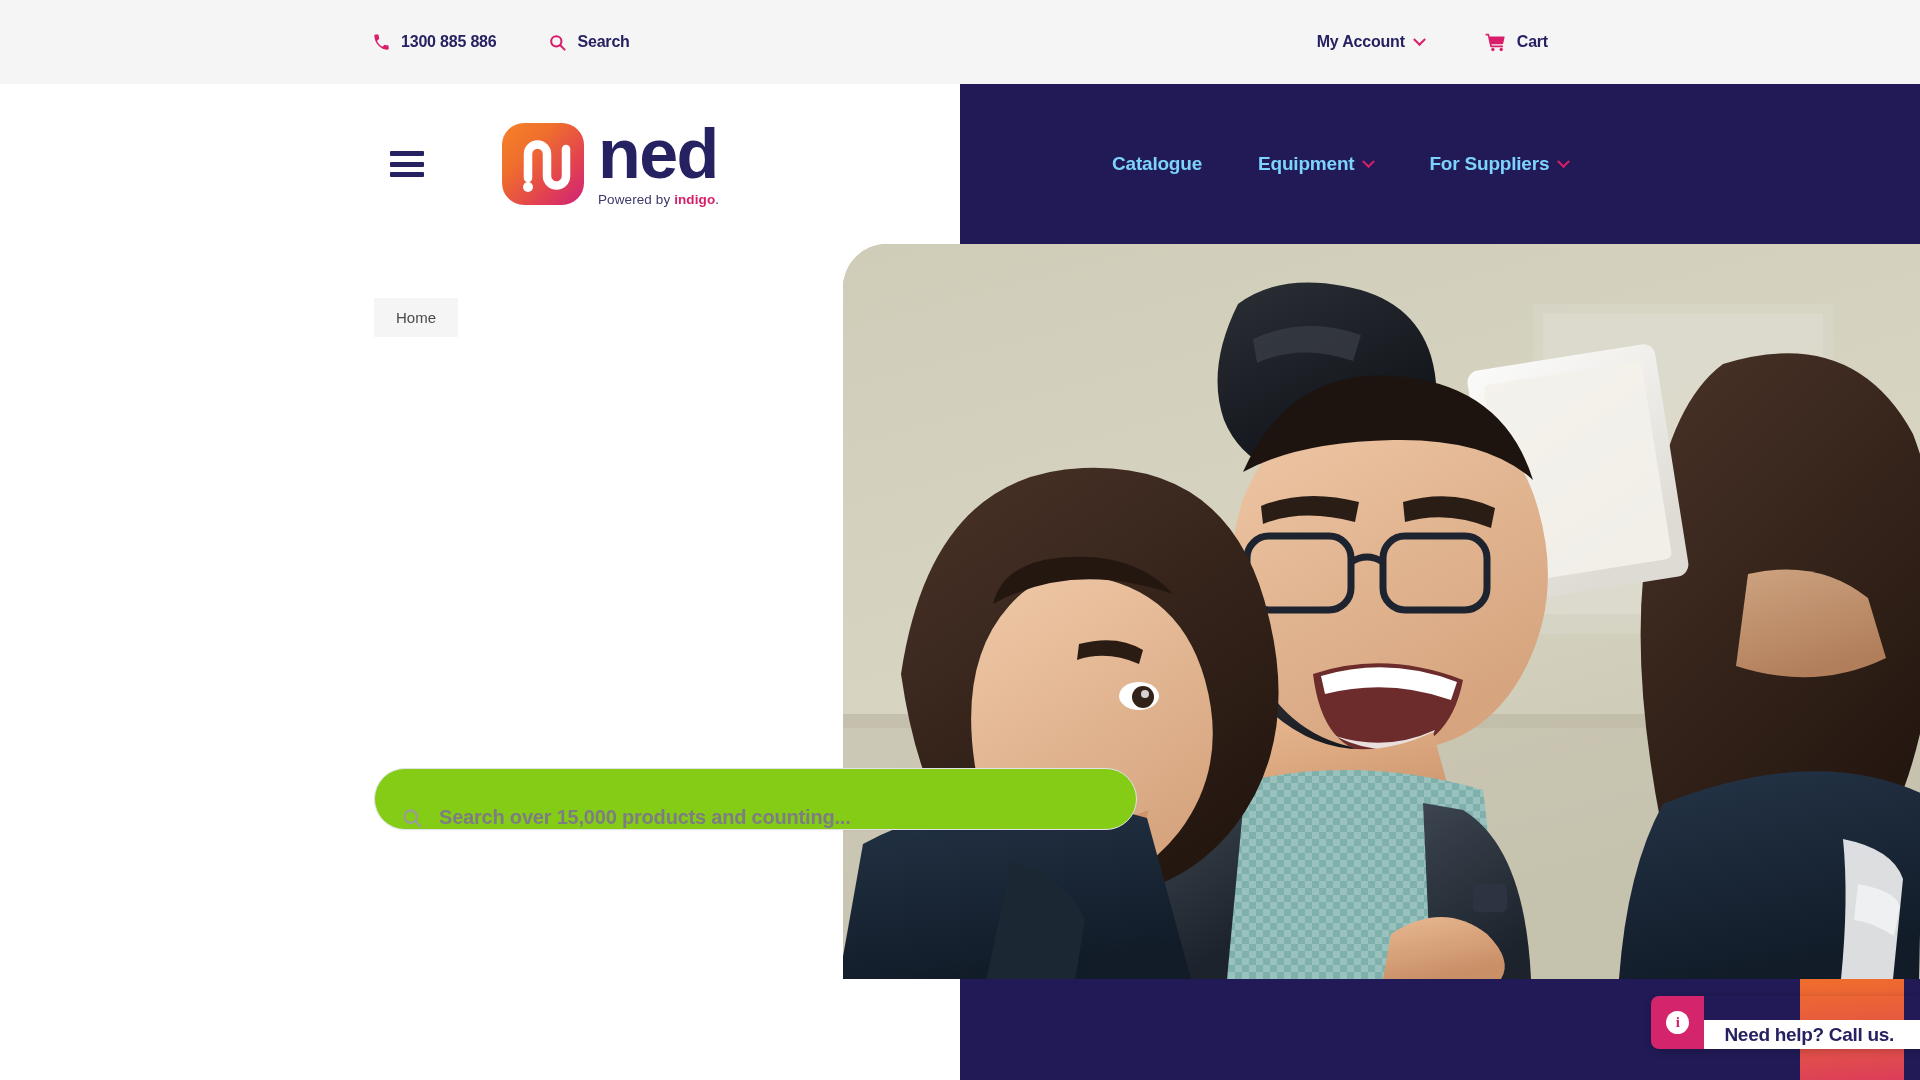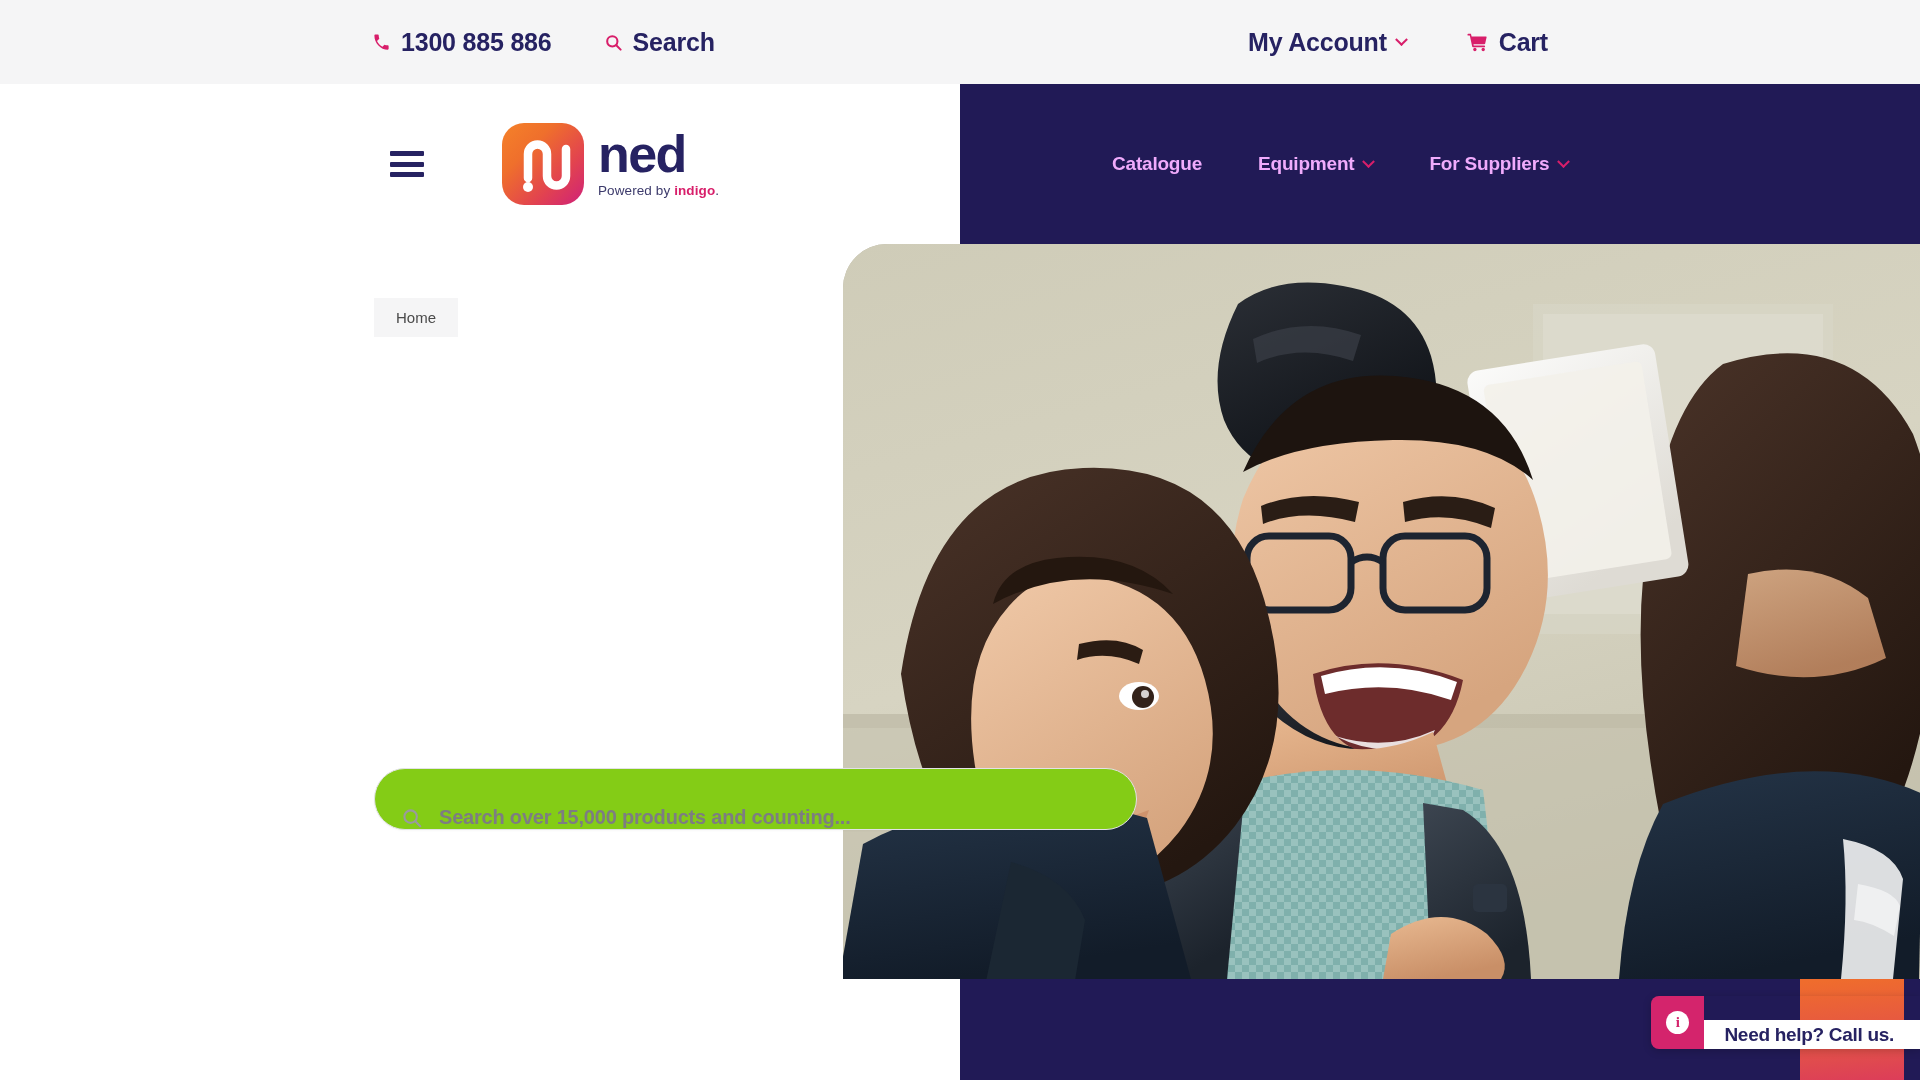--- a/index.html
+++ b/index.html
@@ -21,21 +21,21 @@
   .topbar-left {
     position: absolute; left: 372px; top: 0; height: 84px;
     display: flex; align-items: center; gap: 52px;
   }
   .topbar-right {
     position: absolute; right: 372px; top: 0; height: 84px;
     display: flex; align-items: center; gap: 60px;
   }
   .tb-item {
     display: flex; align-items: center; gap: 10px;
-    color: #262262; font-size: 25px; font-weight: 700;
+    color: #262262; font-size: 16px; font-weight: 700;
     letter-spacing: -0.2px; cursor: pointer; white-space: nowrap;
   }
   .tb-item .glyph { display: inline-flex; align-items: center; color: #d81e6a; }
   .chev {
     display: inline-block; width: 9px; height: 9px;
     border-right: 2.6px solid #d81e6a; border-bottom: 2.6px solid #d81e6a;
     transform: rotate(45deg) translate(-2px,-2px);
   }
 
   
@@ -43,21 +43,21 @@
     position: absolute; left: 960px; top: 84px; width: 960px; height: 160px;
     background: #211a56;
   }
   .navlinks {
     position: absolute; left: 0; top: 0; height: 160px; width: 100%;
     display: flex; align-items: center; gap: 0;
     padding-left: 152px;
   }
   .navlink {
     display: flex; align-items: center; gap: 10px;
-    color: #f0abfc; font-size: 19px; font-weight: 700; letter-spacing: -0.2px;
+    color: #7dd3fc; font-size: 19px; font-weight: 700; letter-spacing: -0.2px;
     margin-right: 56px; cursor: pointer; white-space: nowrap;
   }
 
   
   .navy-lower {
     position: absolute; left: 960px; top: 979px; width: 960px; height: 101px;
     background: #211a56;
   }
 
   
@@ -84,21 +84,21 @@
   }
   .hamburger span { display: block; height: 5px; width: 34px; background: #262262; border-radius: 1px; }
 
   .logo { display: flex; align-items: center; gap: 14px; margin-left: 78px; cursor: pointer; }
   .logo-mark {
     width: 82px; height: 82px; border-radius: 22px;
     background: linear-gradient(135deg, #f58229 0%, #ef6f2c 32%, #e2434f 68%, #cf2179 100%);
     position: relative;
   }
   .logo-words { display: flex; flex-direction: column; align-items: flex-start; }
-  .logo-ned { font-size: 52px; font-weight: 800; color: #262262; letter-spacing: -1.6px; line-height: 0.95; }
+  .logo-ned { font-size: 70px; font-weight: 800; color: #262262; letter-spacing: -1.6px; line-height: 0.95; }
   .logo-sub { font-size: 13.5px; color: #3c3a6b; font-weight: 500; letter-spacing: 0.1px; margin-top: 4px; }
   .logo-sub b { color: #d81e6a; font-weight: 800; }
 
   
   .hero-img {
     position: absolute; left: 843px; top: 244px; width: 1077px; height: 735px;
     border-top-left-radius: 44px;
     overflow: hidden;
     background: #b9b6a4;
   }

